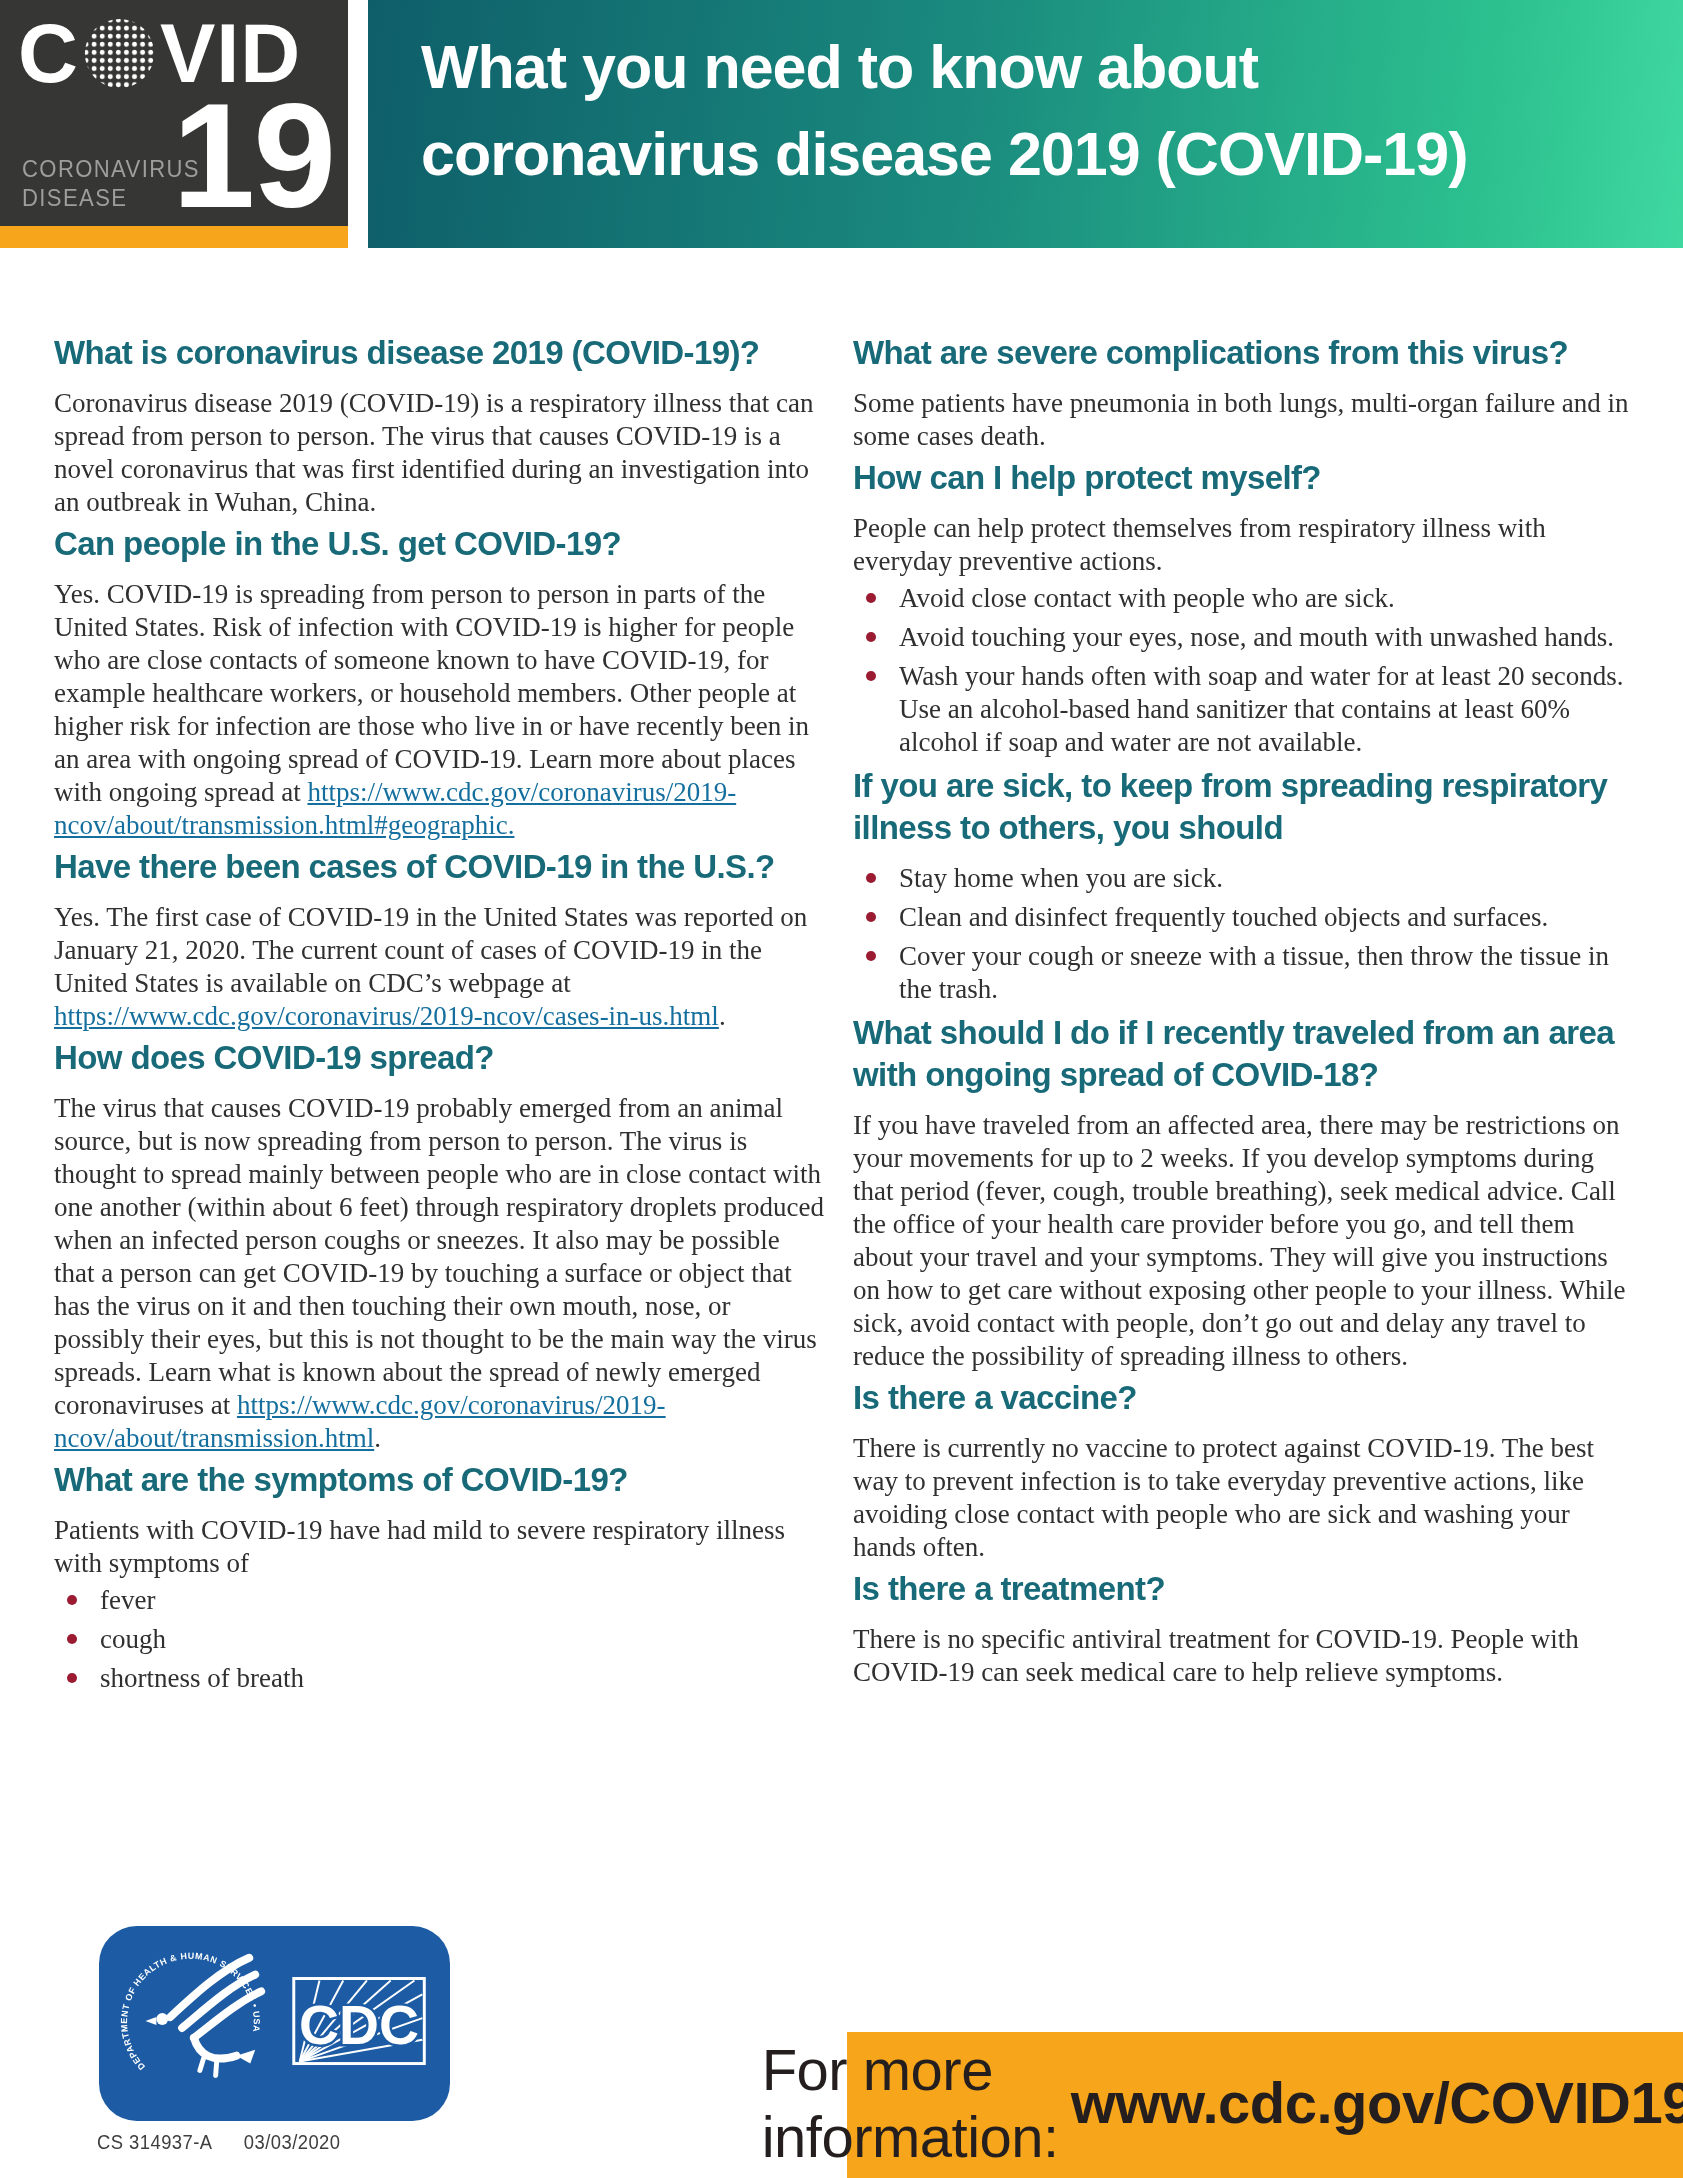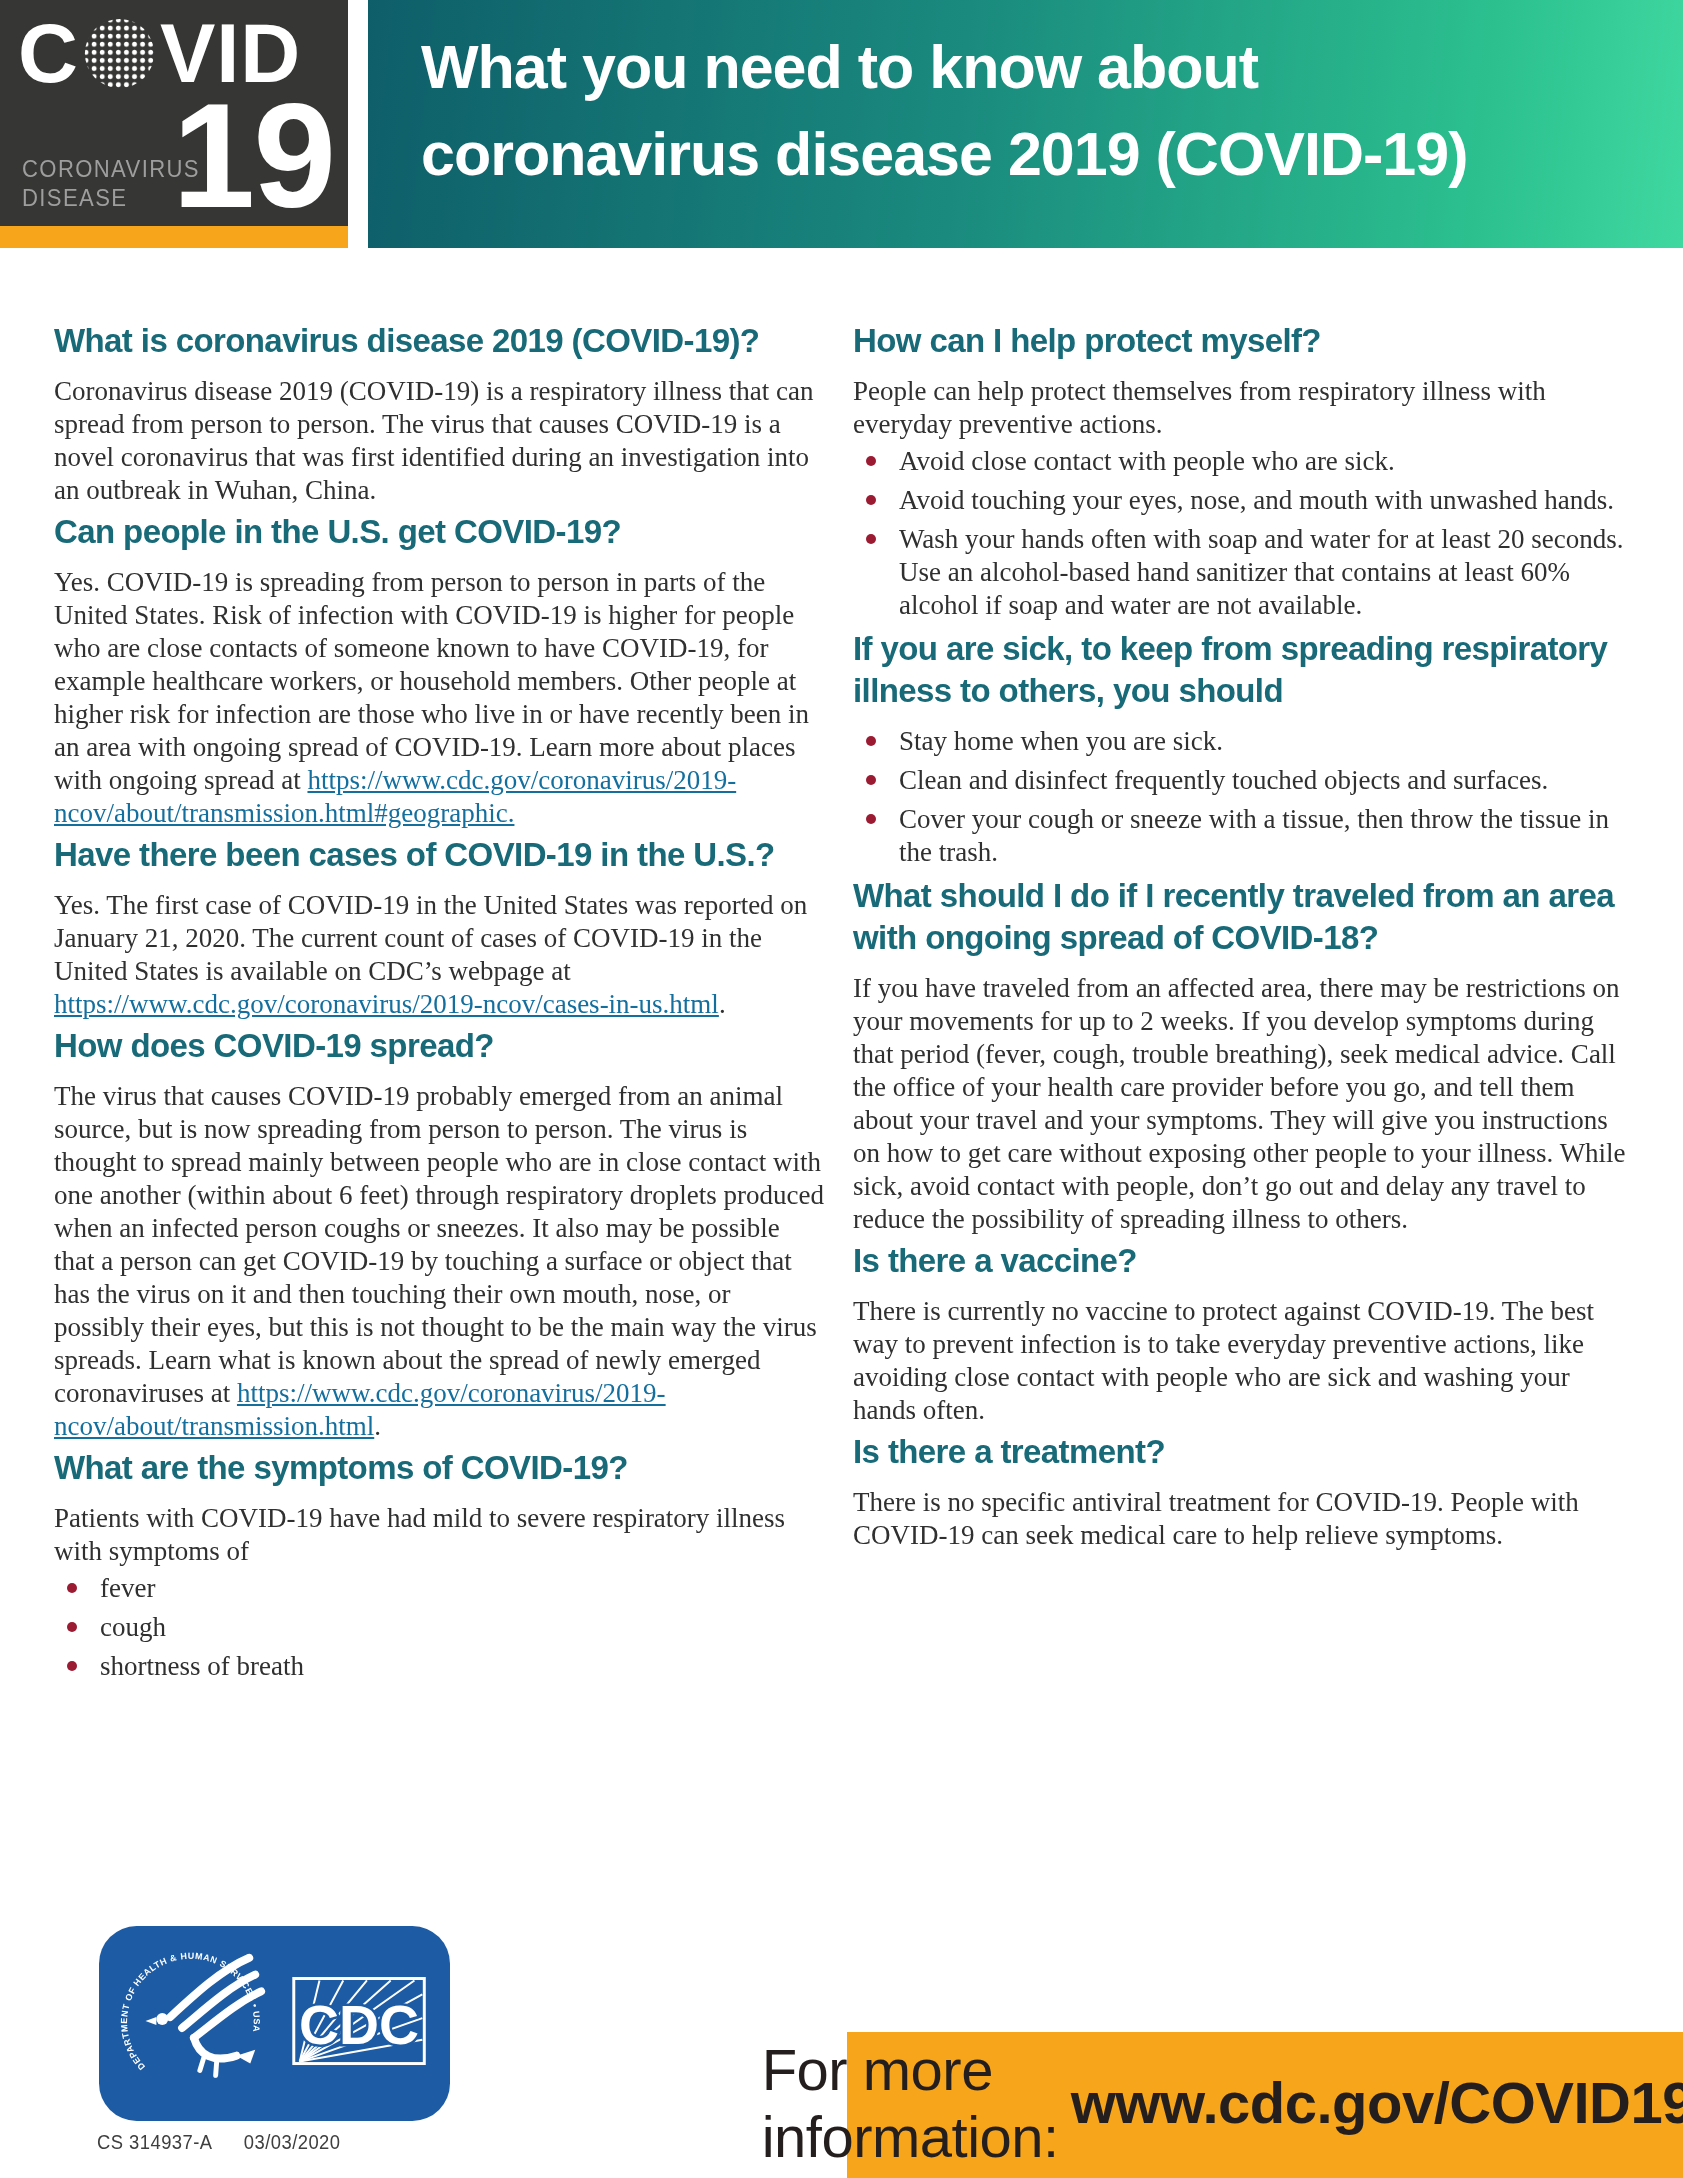--- a/index.html
+++ b/index.html
@@ -21,21 +21,21 @@
               font-weight:bold; font-size:149px; line-height:1;
               letter-spacing:-2px; }
   .orange-strip { position:absolute; left:0; top:226px; width:348px;
                   height:22px; background:#F7A61B; }
   .banner { position:absolute; left:368px; top:0; width:1315px; height:248px;
             background:linear-gradient(96deg,#0e5e69 0%,#1a8a7e 45%,#2cc18f 85%,#40d8a1 100%); }
   .banner-title { padding:24px 0 0 53px; color:#ffffff; font-weight:bold;
                   font-size:61px; line-height:87px; letter-spacing:-1px; }
 
   
-  .col { position:absolute; top:320px; }
+  .col { position:absolute; top:332px; }
   .col-left  { left:54px;  width:770px; }
   .col-right { left:853px; width:784px; }
 
   .faq-section { }
   .faq-section:first-child { margin-top:0; }
   .faq-heading { font-family:"Liberation Sans", sans-serif; font-weight:bold;
                  color:#186a79; font-size:33px; line-height:42px;
                  letter-spacing:-0.6px; margin-bottom:13px; }
   .faq-body { font-family:"Liberation Serif", serif; color:#303030;
               font-size:27px; line-height:33px; margin-bottom:4px; }
@@ -114,20 +114,24 @@
       <p class="faq-body">Patients with COVID-19 have had mild to severe respiratory illness with symptoms of</p>
       <ul class="faq-list">
         <li class="faq-item"><span class="dot"></span><span>fever</span></li>
         <li class="faq-item"><span class="dot"></span><span>cough</span></li>
         <li class="faq-item"><span class="dot"></span><span>shortness of breath</span></li>
       </ul>
     </section>
   </div>
 <div class="col col-right">
     <section class="faq-section">
+      <h2 class="faq-heading">What are severe complications from this virus?</h2>
+      <p class="faq-body">Some patients have pneumonia in both lungs, multi-organ failure and in some cases death.</p>
+    </section>
+    <section class="faq-section">
       <h2 class="faq-heading">How can I help protect myself?</h2>
       <p class="faq-body">People can help protect themselves from respiratory illness with everyday preventive actions.</p>
       <ul class="faq-list">
         <li class="faq-item"><span class="dot"></span><span>Avoid close contact with people who are sick.</span></li>
         <li class="faq-item"><span class="dot"></span><span>Avoid touching your eyes, nose, and mouth with unwashed hands.</span></li>
         <li class="faq-item"><span class="dot"></span><span>Wash your hands often with soap and water for at least 20 seconds. Use an alcohol-based hand sanitizer that contains at least 60% alcohol if soap and water are not available.</span></li>
       </ul>
     </section>
     <section class="faq-section">
       <h2 class="faq-heading">If you are sick, to keep from spreading respiratory illness to others, you should</h2>

